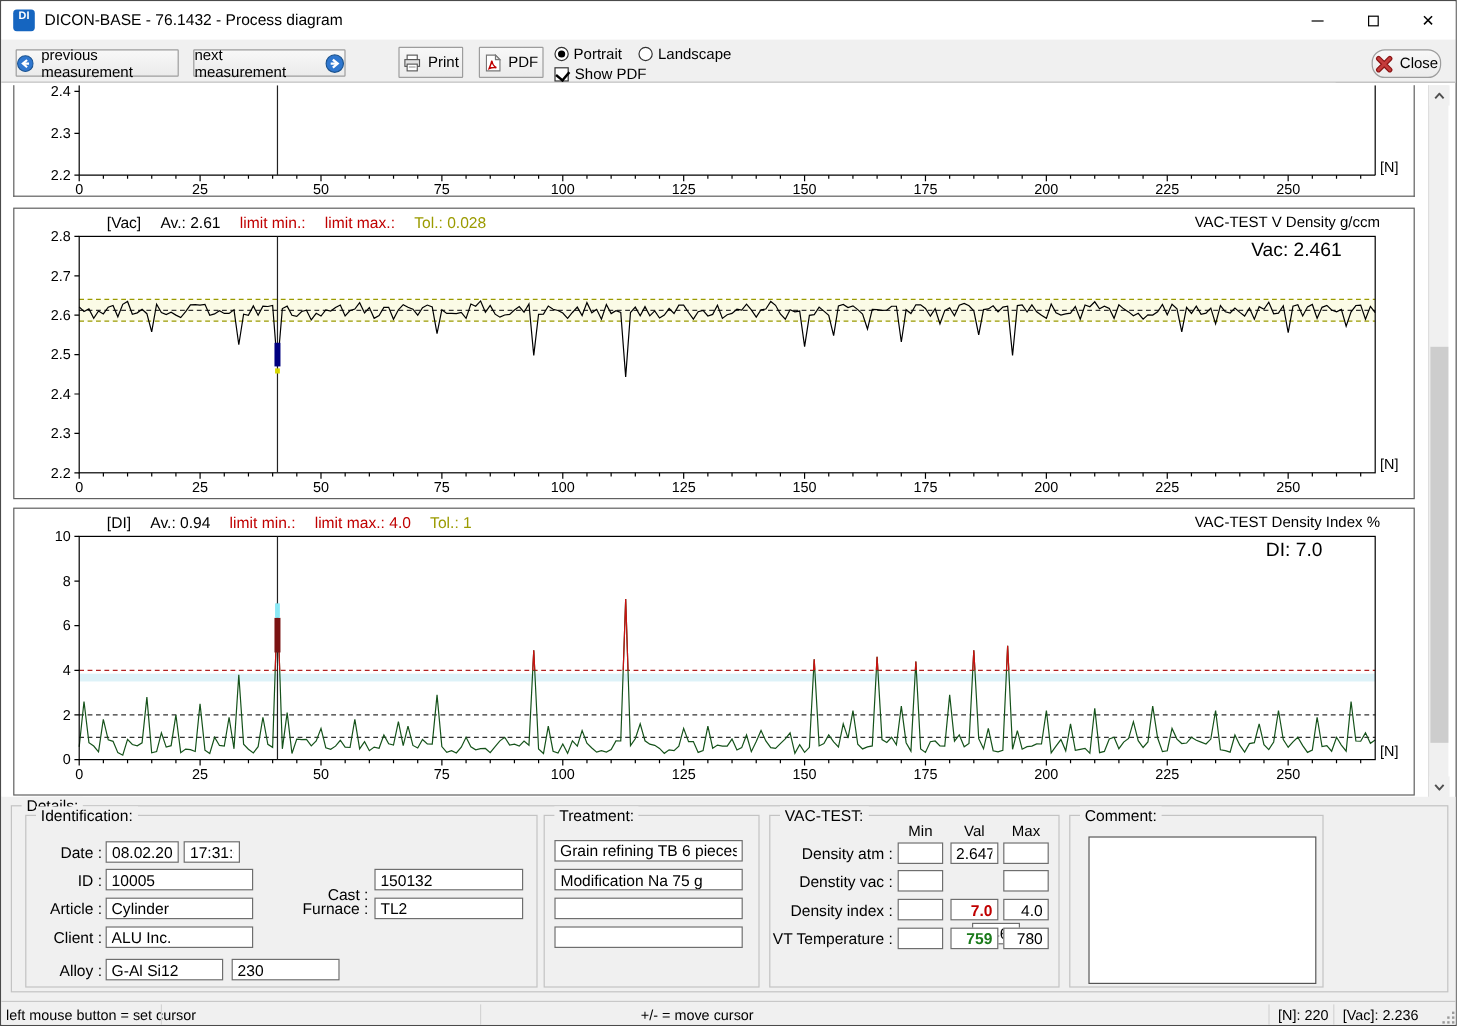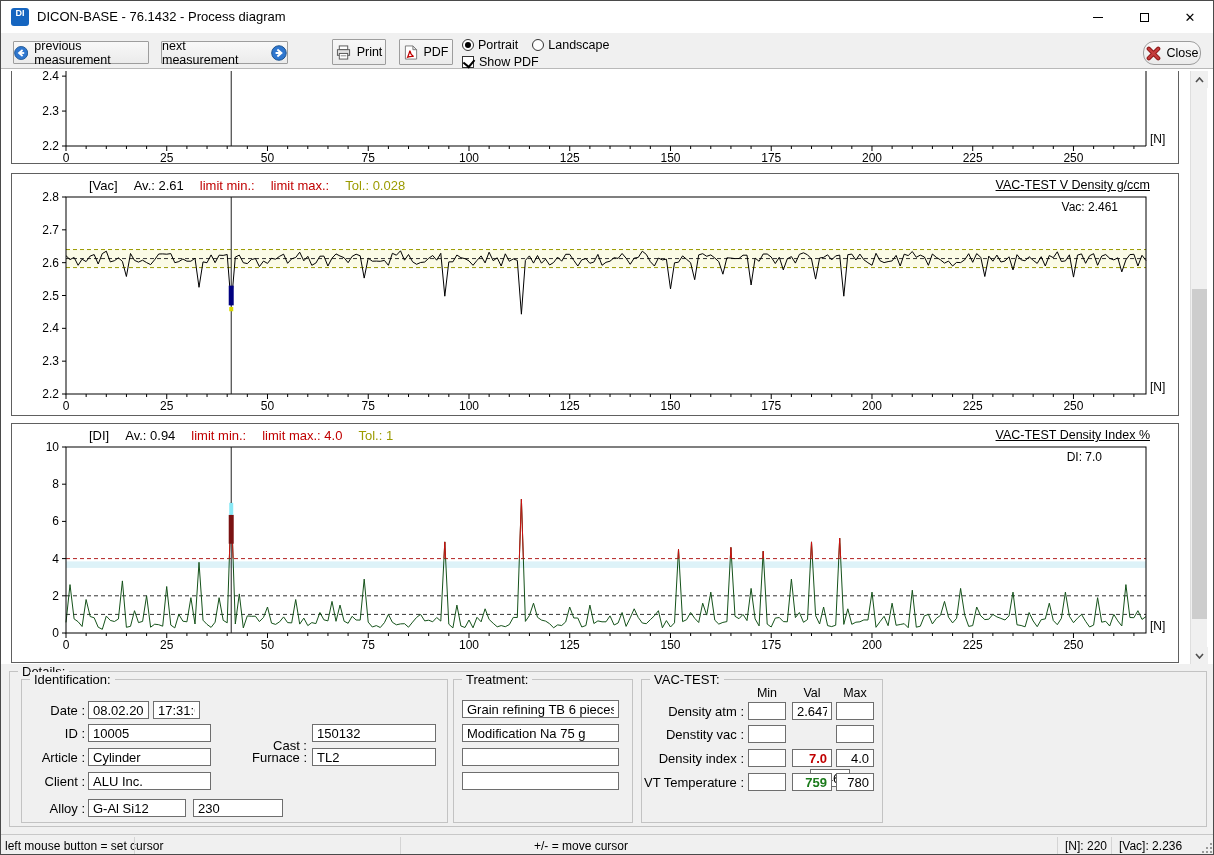--- a/index.html
+++ b/index.html
@@ -39,22 +39,22 @@
   .chart-region { position:absolute; left:0; top:68px; width:1112px; height:595px; background:#fff; }
   .chart-panel { position:absolute; left:10px; width:1168px; background:#fff; border:1px solid #606060; }
   .p1 { top:2px; height:93px; border-top:none; }
   .p2 { top:104px; height:243px; }
   .p3 { top:354px; height:240px; }
   .chart-panel svg { position:absolute; left:0; top:0; }
   .chart-header { position:absolute; left:77px; top:4px; display:flex; gap:16px; font-size:13px; white-space:nowrap; }
   .h-tag, .h-avg { color:#000; }
   .h-lim { color:#c00000; }
   .h-tol { color:#9b9b00; }
-  .chart-title { position:absolute; right:28px; top:4px; font-size:12.5px; color:#000;text-decoration:underline; }
-  .chart-readout { position:absolute; top:26px; font-size:12px; color:#000;margin-left:24px; }
+  .chart-title { position:absolute; right:28px; top:4px; font-size:12.5px; color:#000; }
+  .chart-readout { position:absolute; top:26px; font-size:16px; color:#000;margin-left:24px; }
   .ro2 { right:60px; } .ro3 { right:76px; }
 
   
   .vscroll { position:absolute; left:1189px; top:2px; width:17px; height:593px; background:#f0f0f0; border-left:1px solid #dedede; }
   .vs-btn { position:absolute; left:0; width:17px; height:17px; background:#f0f0f0; display:flex; align-items:center; justify-content:center; }
   .vs-up { top:0; } .vs-down { bottom:0; }
   .vs-thumb { position:absolute; left:1px; top:218px; width:15px; height:330px; background:#cdcdcd; }
 
   
   .details { position:absolute; left:0; top:663px; width:1214px; height:170px; background:#f0f0f0; font-size:13px; }
@@ -513,20 +513,24 @@
       <input class="tb num" style="left: 106px; top: 69px; width: 38px;" value="">
       <input class="tb num val-alert" style="left: 150px; top: 69px; width: 40px;" value="7.0">
       <input class="tb num" style="left: 194px; top: 69px; width: 38px;" value="4.0">
 
       <span class="flabel" style="left:0;width:102px;top:95px;">VT Temperature :</span>
       <input class="tb num" style="left: 106px; top: 93px; width: 38px;" value="">
       <input class="tb num val-ok" style="left: 150px; top: 93px; width: 40px;" value="759">
       <input class="tb num" style="left: 194px; top: 93px; width: 38px;" value="780">
     </div>
 
+    <div class="groupbox gb-comm">
+      <span class="legend">Comment:</span>
+      <textarea class="comment-area" style=""></textarea>
+    </div>
   </div>
 
   <div class="statusbar">
     <span class="sb-item" style="left:4px;">left mouse button = set cursor</span>
     <span class="sb-div" style="left:133px;"></span>
     <span class="sb-item" style="left:131px;margin-top:26px;">right mouse button = delete cursor</span>
     <span class="sb-div" style="left:399px;"></span>
     <span class="sb-item" style="left:533px;">+/- = move cursor</span>
     <span class="sb-div" style="left:1056px;"></span>
     <span class="sb-item" style="left:1064px;">[N]: 220</span>

